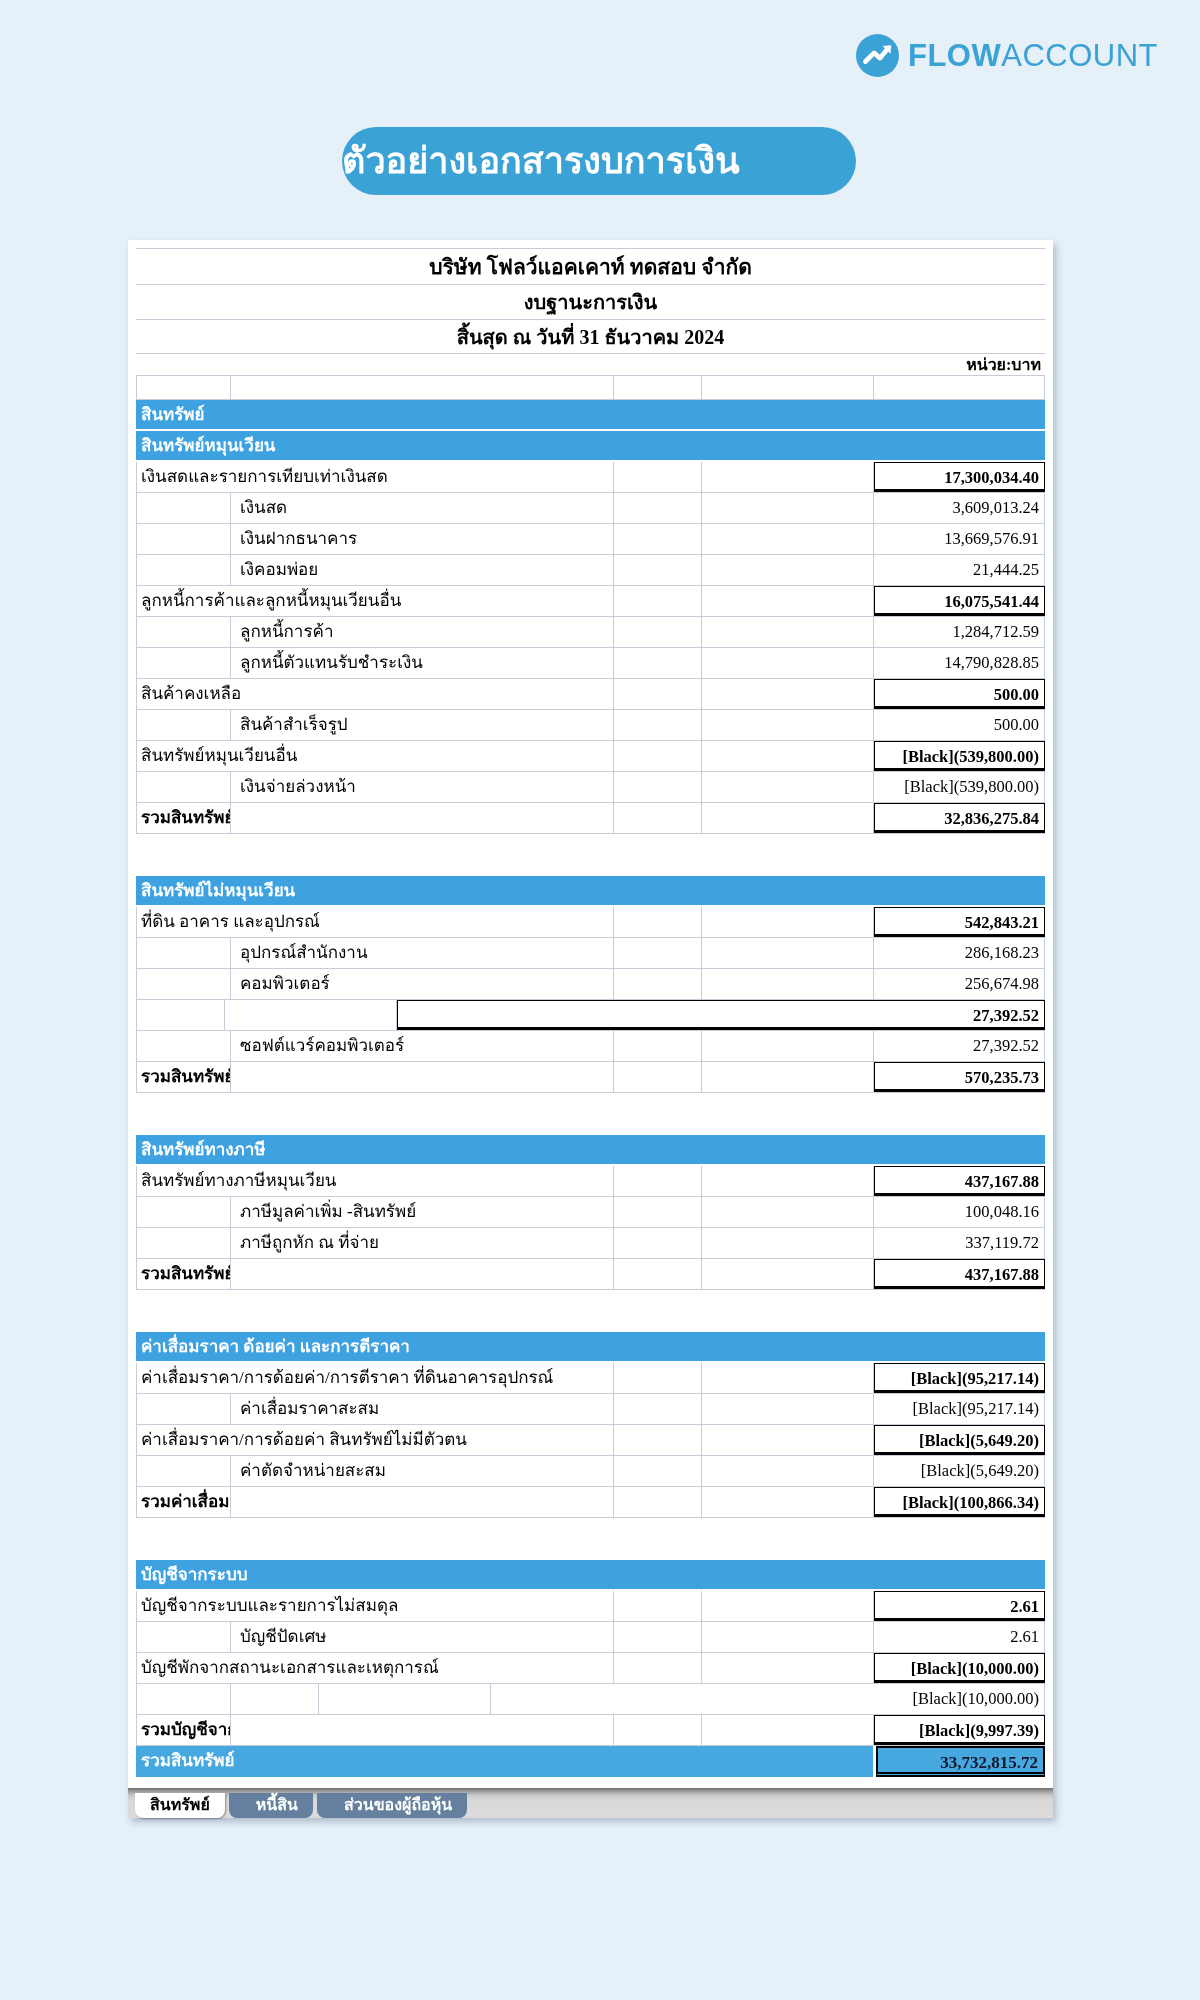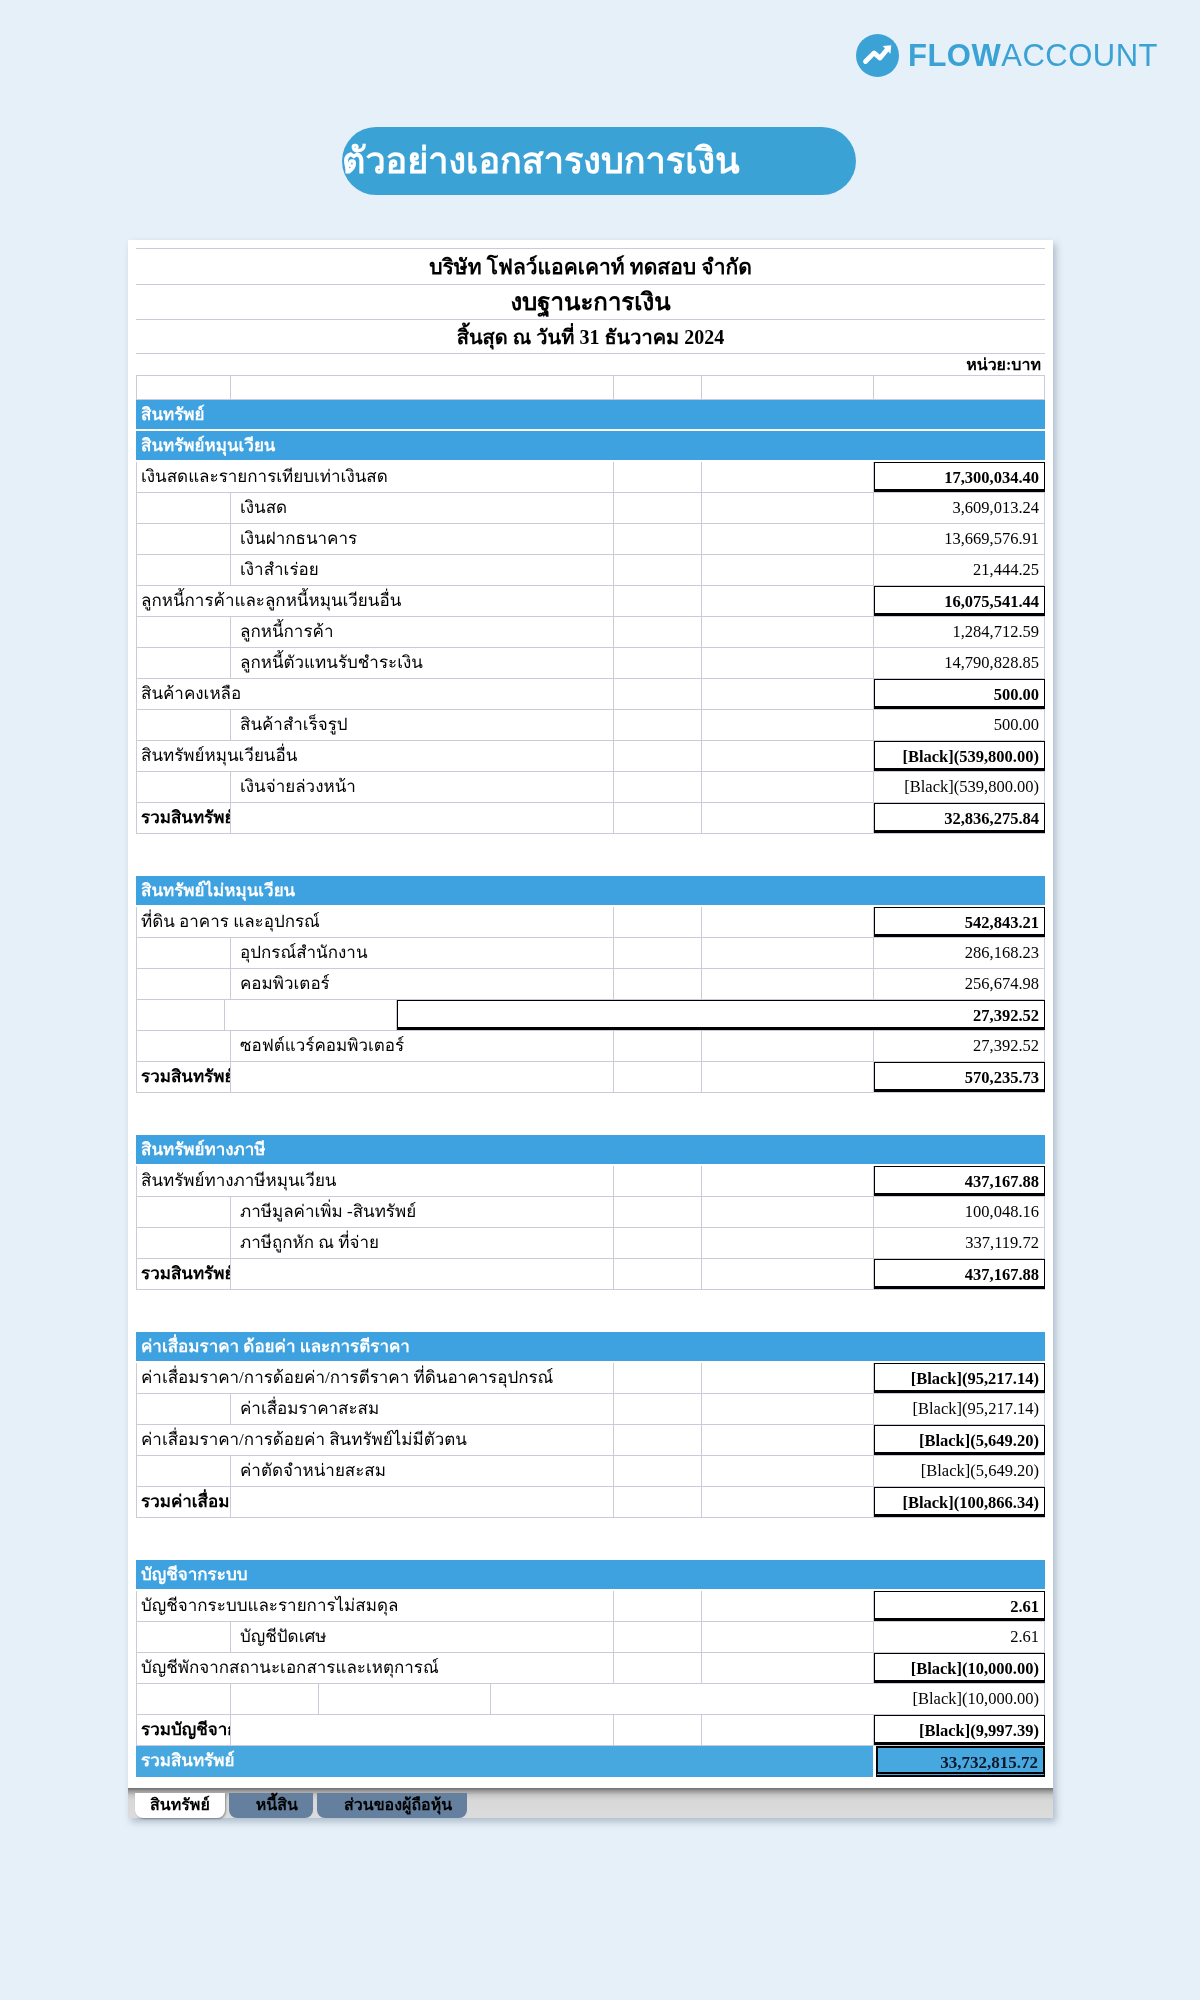--- a/index.html
+++ b/index.html
@@ -23,21 +23,21 @@
   .banner span{color:#fff;font-family:"Liberation Sans","DejaVu Sans",sans-serif;font-weight:700;font-size:36px;line-height:68px;}
 
   
   .card{position:absolute;left:128px;top:240px;width:925px;height:1578px;background:#fff;
     box-shadow:3px 4px 7px rgba(90,110,135,.40);}
   .sheet{padding:8px 8px 0 8px;}
 
   .hrow{border-bottom:1px solid var(--grid);text-align:center;font-weight:700;overflow:hidden;}
   .hrow.first{border-top:1px solid var(--grid);}
   .h-company{height:37px;line-height:37px;font-size:21px;}
-  .h-statement{height:35px;line-height:35px;font-size:24px;}
+  .h-statement{height:35px;line-height:35px;font-size:20px;}
   .h-period{height:34px;line-height:34px;font-size:20px;}
   .h-unit{height:22px;line-height:21px;font-size:16px;text-align:right;padding-right:4px;}
 
   .spacer-row{height:24px;border-bottom:1px solid var(--grid);border-left:1px solid var(--grid);display:flex;}
   .spacer-row .c{border-right:1px solid var(--grid);height:100%;}
 
   .section-bar{height:29px;line-height:29px;background:var(--bar-blue);color:#fff;font-weight:700;
     font-size:17px;padding-left:5px;margin-bottom:2px;overflow:hidden;white-space:nowrap;}
 
   .row{height:31px;display:flex;border-bottom:1px solid var(--grid);border-left:1px solid var(--grid);
@@ -60,21 +60,21 @@
     border:2px solid #000;border-bottom:5px double #000;}
 
   .bottom-gap{height:11px;background:#fff;}
 
   
   .tabstrip{height:30px;background:linear-gradient(180deg,#6e6e6e 0px,#9a9a9a 3px,#c6c6c6 7px,#d8d8d8 12px,#dcdcdc 100%);
     display:flex;align-items:flex-start;padding-left:7px;}
   .tab{margin-top:5px;height:25px;line-height:24px;padding:0 15px;border-radius:0 0 8px 8px;
     font-size:16px;font-weight:700;cursor:pointer;}
   .tab.active{background:#fff;color:#000;box-shadow:1px 1px 2px rgba(0,0,0,.35);}
-  .tab.inactive{background:var(--tab-inactive);color:#000000;margin-left:4px;padding-left:27px;}
+  .tab.inactive{background:var(--tab-inactive);color:#ffffff;margin-left:4px;padding-left:27px;}
 </style>
 </head>
 <body>
 
 <div class="logo">
   <div class="logo-circle">
     <svg width="43" height="43" viewBox="0 0 100 100">
       <polyline points="22,64 42,44 56,56 74,34" fill="none" stroke="#ffffff" stroke-width="11" stroke-linecap="round" stroke-linejoin="round"></polyline>
       <polygon points="62,28 82,26 80,46" fill="#ffffff"></polygon>
     </svg>
@@ -120,21 +120,21 @@
         </div>
         <div class="row">
           <div class="cell w-a"></div>
           <div class="cell w-b lbl-sub">เงินฝากธนาคาร</div>
           <div class="cell w-c"></div>
           <div class="cell w-d"></div>
           <div class="cell w-e val">13,669,576.91</div>
         </div>
         <div class="row">
           <div class="cell w-a"></div>
-          <div class="cell w-b lbl-sub">เงิาสำเร่อย</div>
+          <div class="cell w-b lbl-sub">เงิคอมพ่อย</div>
           <div class="cell w-c"></div>
           <div class="cell w-d"></div>
           <div class="cell w-e val">21,444.25</div>
         </div>
         <div class="row">
           <div class="cell w-ab lbl">ลูกหนี้การค้าและลูกหนี้หมุนเวียนอื่น</div>
           <div class="cell w-c"></div>
           <div class="cell w-d"></div>
           <div class="cell w-e val bold boxed">16,075,541.44</div>
         </div>

